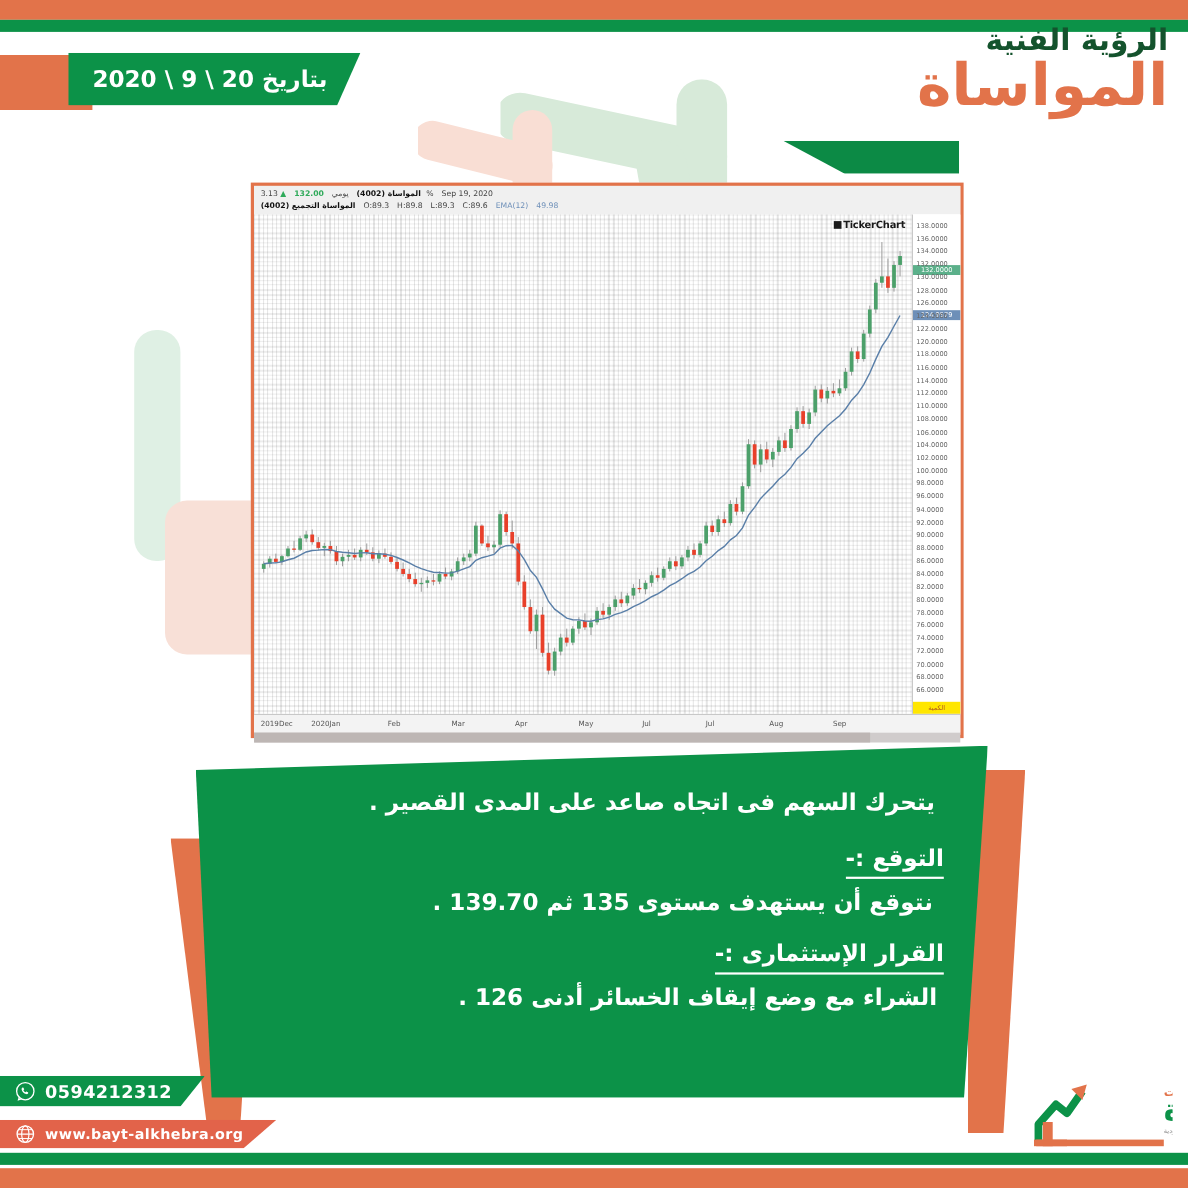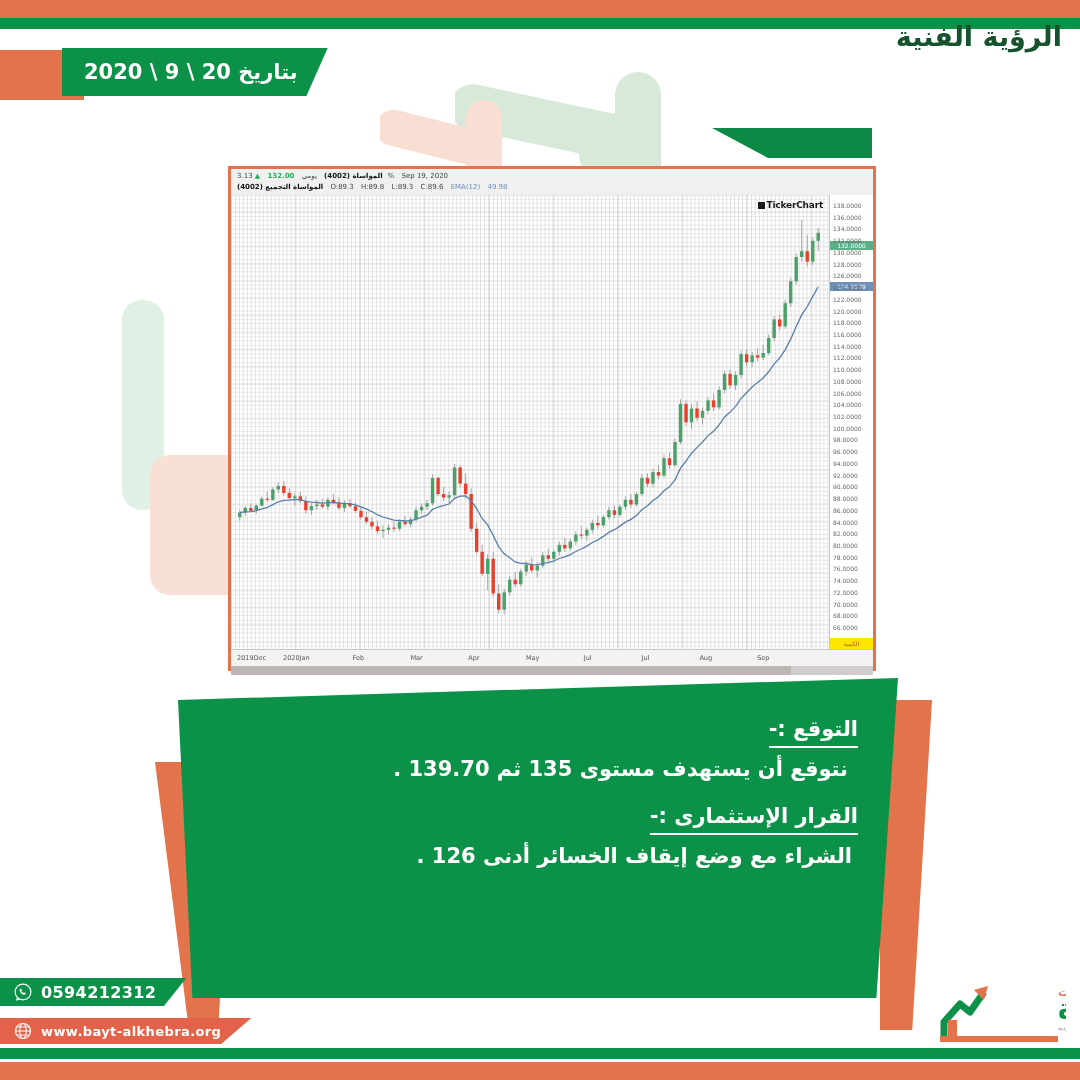--- a/index.html
+++ b/index.html
@@ -224,20 +224,21 @@
     <rect x="0" y="6" width="130" height="36" rx="18" transform="rotate(14 0 6)"></rect>
     <rect x="86" y="0" width="36" height="140" rx="18"></rect>
   </g>
 </svg>
 <div id="wm-green-triangle"></div>
 <div id="wm-left-green-bar"></div>
 <div id="wm-left-pink-blob"></div>
 
 <div id="header-title-block">
   <div id="header-subtitle">الرؤية الفنية</div>
+  <div id="header-main-title">المواساة</div>
 </div>
 
 <div id="date-orange-block"></div>
 <div id="date-banner">
   <span id="date-banner-text">بتاريخ 20 \ 9 \ 2020</span>
 </div>
 
 <div id="chart-card">
 
   <div id="chart-info-bar">
@@ -540,20 +541,21 @@
     </div>
   <div id="chart-scrollbar">
     <div class="thumb" style="left: 0px; width: 560px;"></div>
   </div>
 </div>
 
 <div id="panel-orange-left"></div>
 <div id="panel-orange-right"></div>
 
 <div id="content-panel">
+  <div class="panel-line" id="panel-row-1">يتحرك السهم فى اتجاه صاعد على المدى القصير .</div>
   <div id="panel-row-2">
     <span class="panel-line panel-heading">التوقع :-</span>
   </div>
   <div class="panel-line" id="panel-row-3">نتوقع أن يستهدف مستوى 135 ثم 139.70 .</div>
   <div id="panel-row-4">
     <span class="panel-line panel-heading">القرار الإستثمارى :-</span>
   </div>
   <div class="panel-line" id="panel-row-5">الشراء مع وضع إيقاف الخسائر أدنى 126 .</div>
 </div>
 

